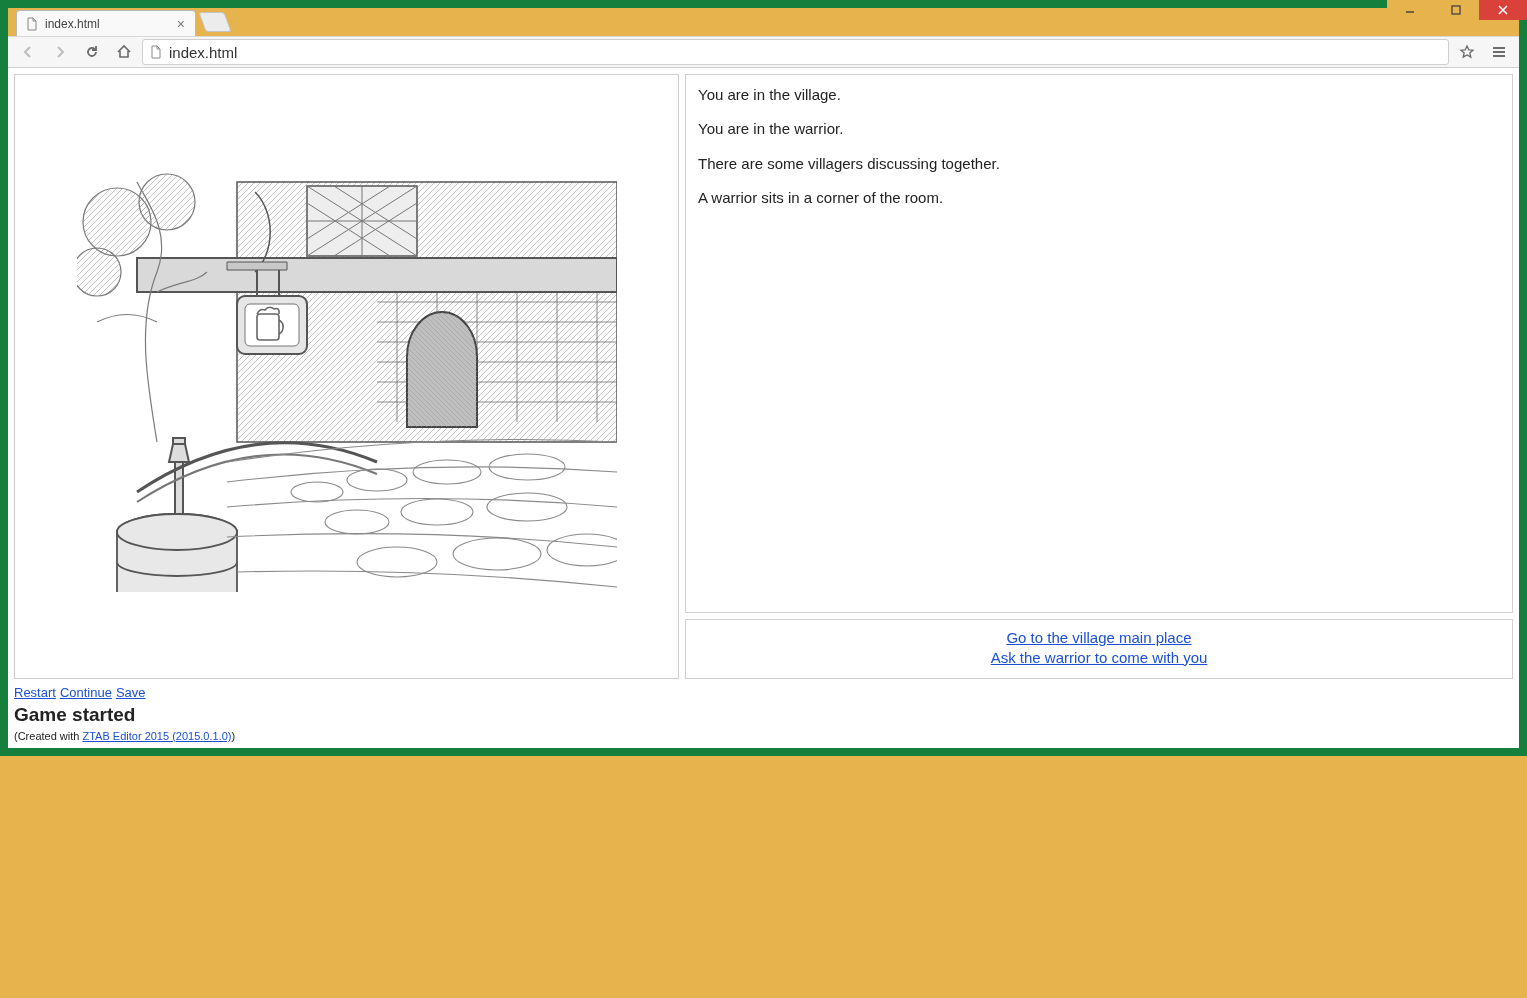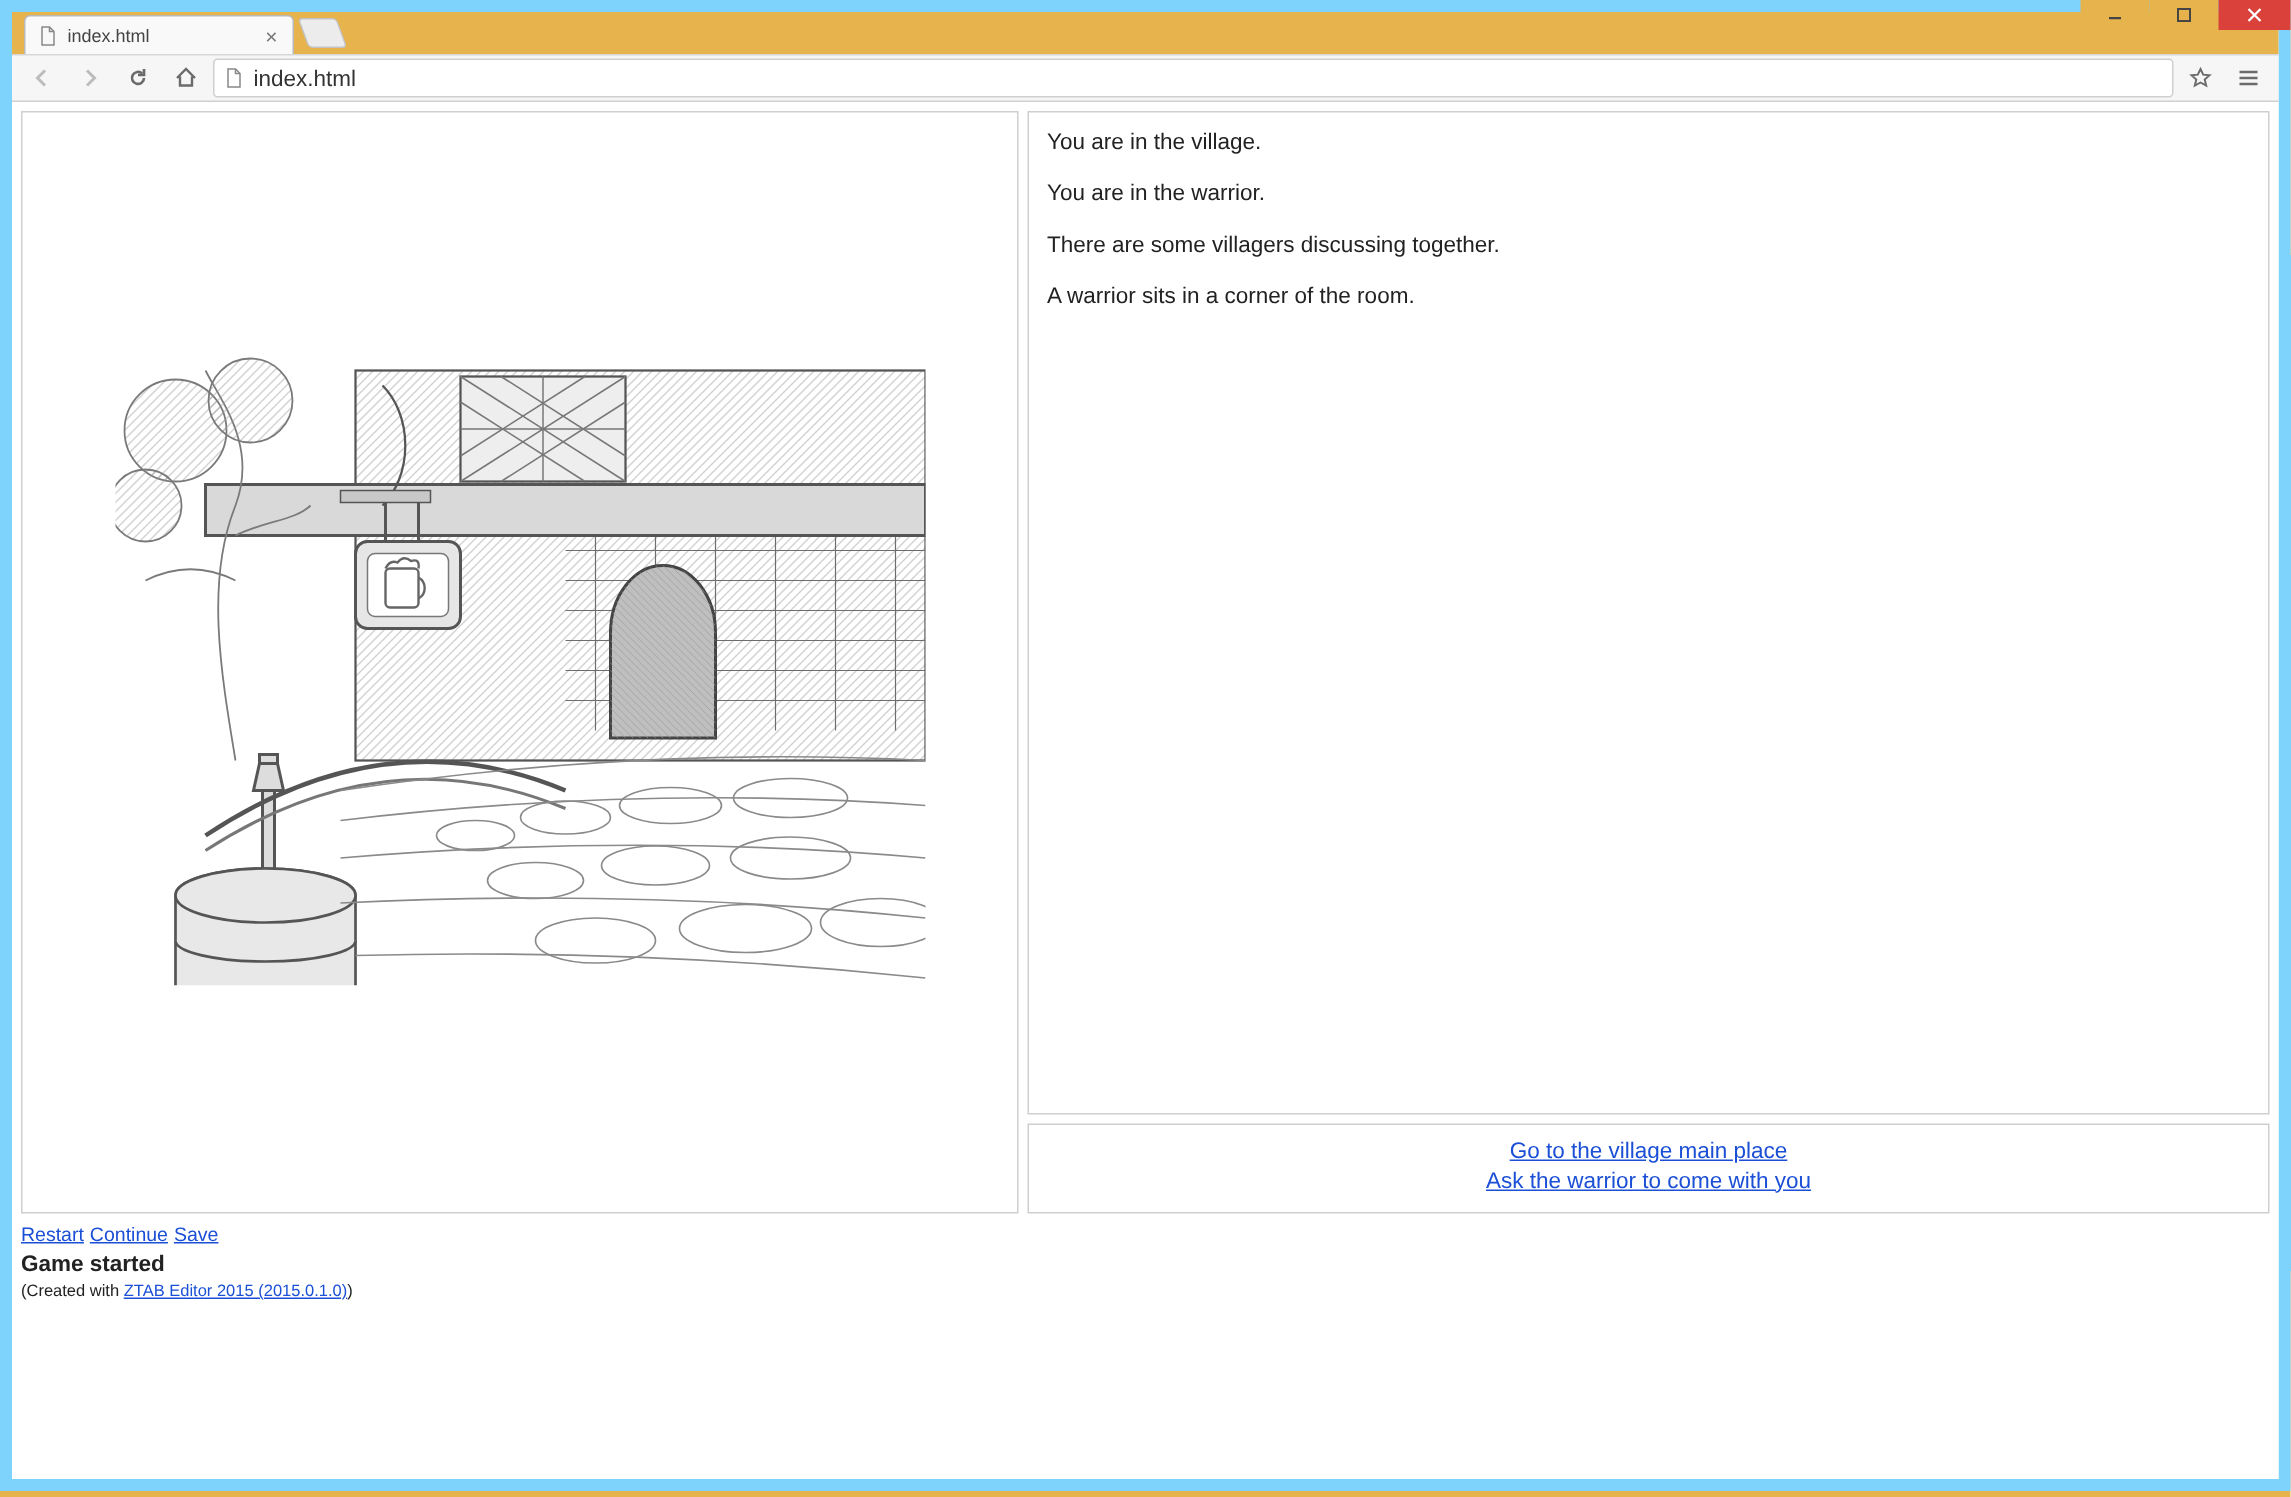--- a/index.html
+++ b/index.html
@@ -8,23 +8,23 @@
     font-family: Arial, Helvetica, sans-serif;
     font-size: 14px;
     color: #222;
     background: #e6b34c;
     overflow: hidden;
   }
 
   
   .window {
     width: 1527px;
-    height: 994px;
+    height: 756px;
     position: relative;
-    background: #7dd3fc;
+    background: #15803d;
     padding: 8px;
   }
   .window-inner {
     width: 100%;
     height: 100%;
     background: #fff;
     position: relative;
     display: flex;
     flex-direction: column;
   }
@@ -190,21 +190,21 @@
     align-items: center;
   }
   .bottom-links a {
     color: #1a4fd6;
     text-decoration: underline;
     cursor:pointer;
   }
   .status-line {
     margin-top: 4px;
     font-weight: bold;
-    font-size: 15px;
+    font-size: 19px;
   }
   .credit-line {
     margin-top: 4px;
     font-size: 11px;
     color: #222;
   }
   .credit-line a { color: #1a4fd6; text-decoration: underline; }
 
   
   .scene-svg { width: 540px; height: 430px; }

